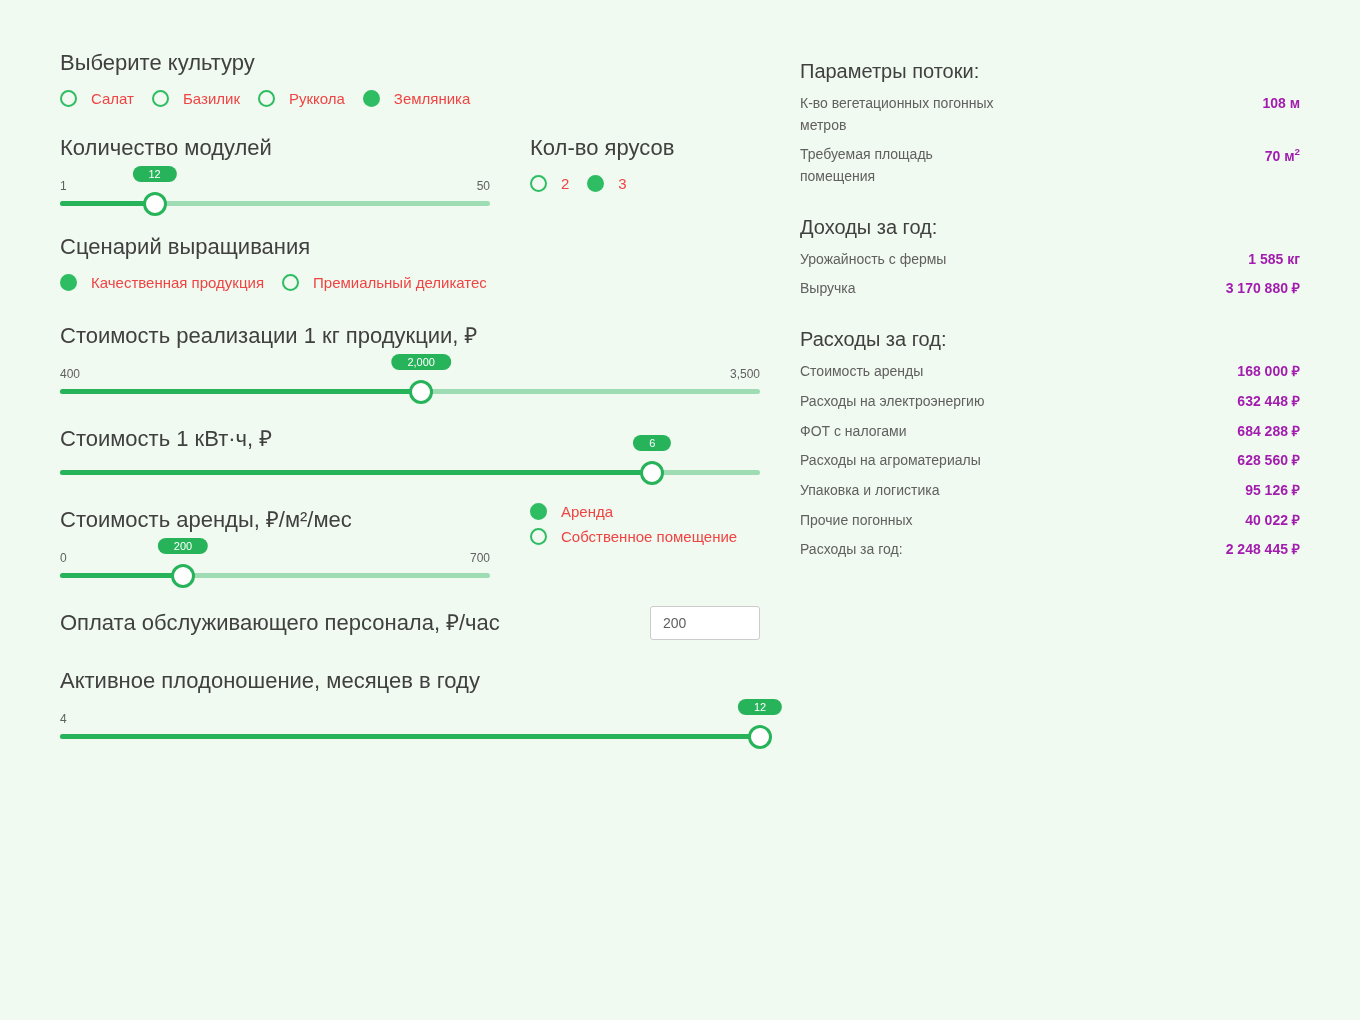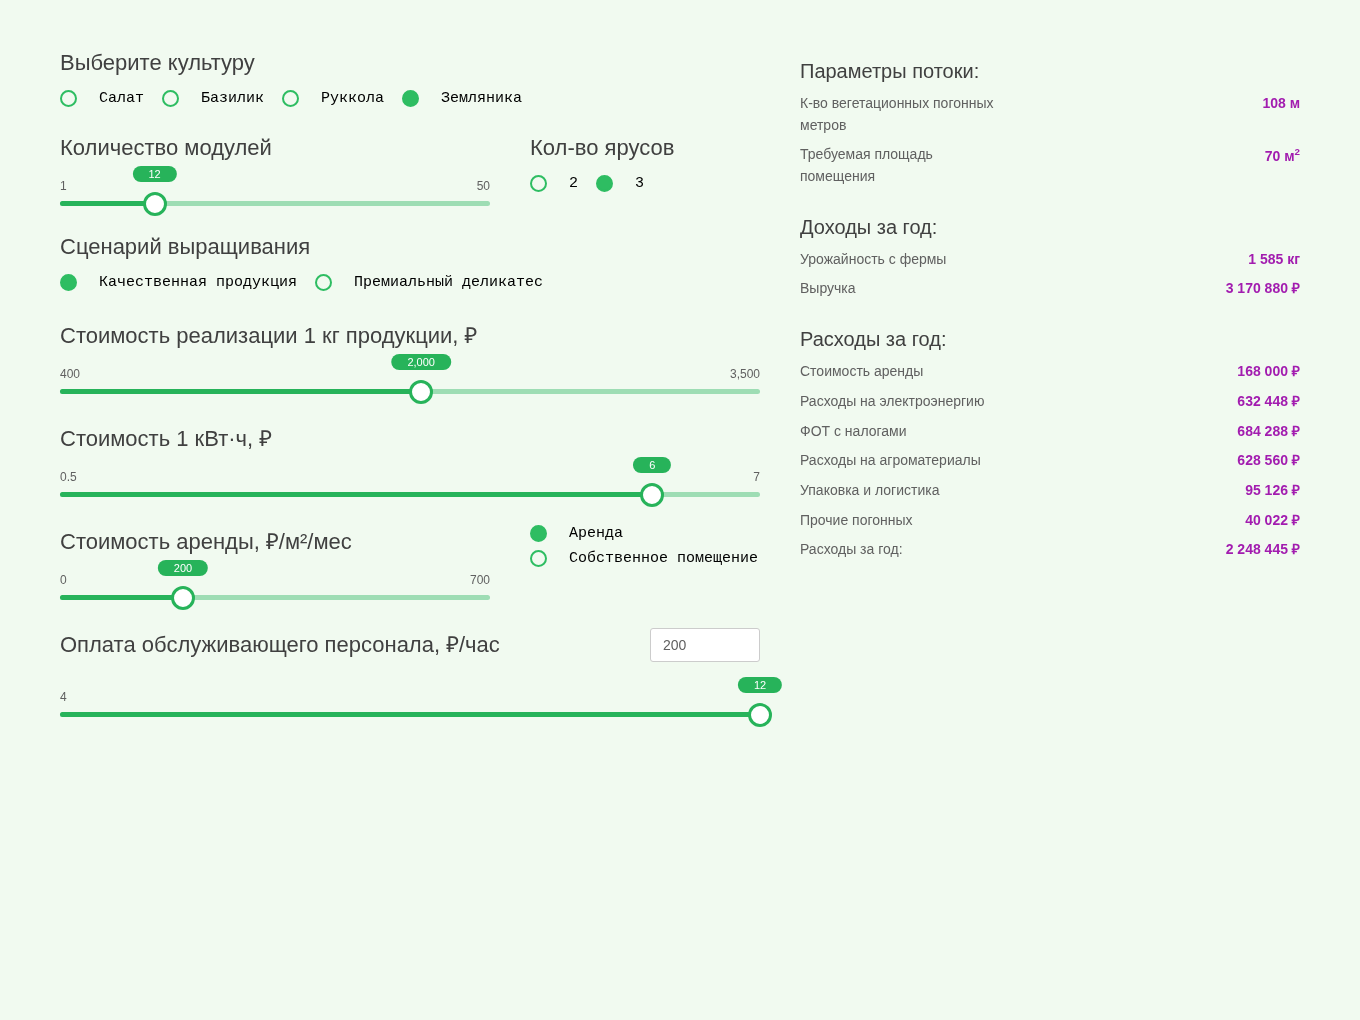--- a/index.html
+++ b/index.html
@@ -34,25 +34,24 @@
     .radio-row {
       display: flex;
       gap: 18px;
       align-items: center;
       flex-wrap: wrap;
       margin-bottom: 8px;
     }
     .radio-item {
       display: flex;
       align-items: center;
-      gap: 22px;
+      gap: 14px;
       cursor: pointer;
       font-size: 15px;
-      color: #000000;
-      font-family: Liberation Mono, monospace;
+      color: #ef4444;
     }
     .radio-circle {
       width: 17px;
       height: 17px;
       border: 2px solid #2ebd62;
       border-radius: 50%;
       display: inline-block;
       position: relative;
     }
     .radio-circle.filled {
@@ -277,24 +276,20 @@
               <div class="slider-thumb" style="left: 51.6%;"></div>
             </div>
           </div>
         </div>
     </div>
 
     <div class="section">
       <div class="heading">Стоимость 1 кВт·ч, ₽</div>
       <div>
           <div class="slider-container">
-            <div class="slider-labels">
-              <span>0.5</span>
-              <span>7</span>
-            </div>
             <div class="slider-track">
               <div class="slider-fill" style="width: 84.6%;"></div>
               <div class="slider-badge" style="left: 84.6%;">6</div>
               <div class="slider-thumb" style="left: 84.6%;"></div>
             </div>
           </div>
         </div>
     </div>
 
     <div class="section">
@@ -329,20 +324,21 @@
     </div>
 
     <div class="section">
       <div class="input-row">
         <div class="heading">Оплата обслуживающего персонала, ₽/час</div>
         <input type="text" class="text-input" value="200" style="">
       </div>
     </div>
 
     <div class="section">
+      <div class="heading">Активное плодоношение, месяцев в году</div>
       <div>
           <div class="slider-container">
             <div class="slider-labels">
               <span>4</span>
               <span></span>
             </div>
             <div class="slider-track">
               <div class="slider-fill" style="width: 100%;"></div>
               <div class="slider-badge" style="left: 100%;">12</div>
               <div class="slider-thumb" style="left: 100%;"></div>

